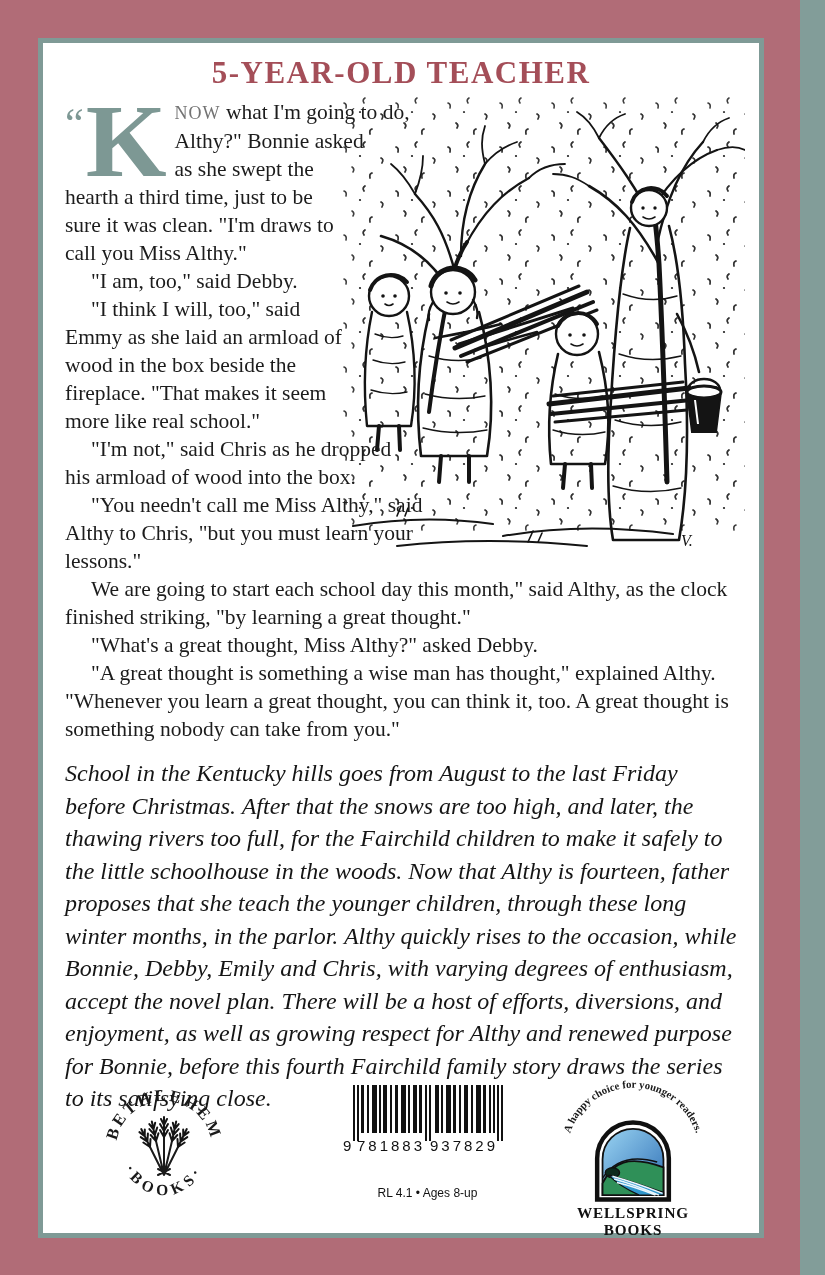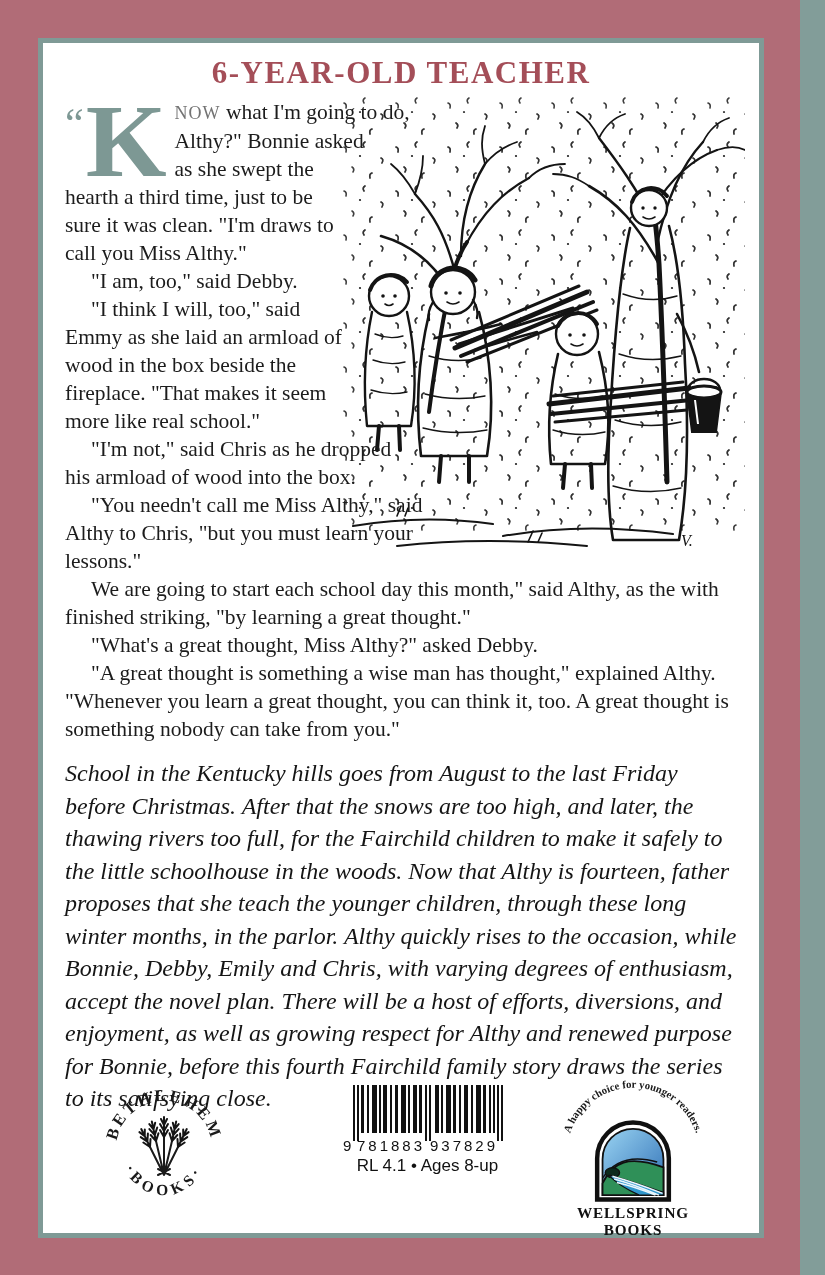--- a/index.html
+++ b/index.html
@@ -33,35 +33,35 @@
   .dropcap{float:left;color:#7d9894;font-size:104px;line-height:80px;margin:3px 8px 0 0;font-weight:bold;}
   .smallcaps{color:#737373;font-size:18px;letter-spacing:1px;}
   p.blurb{
     margin:14px 0 0 0;font-style:italic;font-size:24px;line-height:32.5px;color:#151515;
   }
   .footer{position:absolute;left:0;bottom:0;width:716px;height:168px;}
   .beth{position:absolute;left:55px;top:14px;width:132px;height:132px;}
   .barcode-block{position:absolute;left:272px;top:18px;width:225px;text-align:center;}
   .barcode-block svg{display:block;margin:0 auto;}
   .bc-info{
-    font-family:"Liberation Sans",sans-serif;font-size:17px;line-height:21px;color:#111;
+    font-family:"Liberation Sans",sans-serif;font-size:12px;line-height:21px;color:#111;margin-top:28px;
   }
   .wells{position:absolute;left:505px;top:2px;width:170px;height:166px;}
   .ink{stroke:#141414;fill:none;stroke-linecap:round;stroke-linejoin:round;}
   .logo-ink{stroke:#1a1a1a;fill:none;stroke-linecap:round;}
 </style>
 </head>
 <body>
 
 <div>
   <div class="spine-band"></div>
 
   <div class="panel">
 
-    <h1 class="title">6-YEAR-OLD TEACHER</h1>
+    <h1 class="title">5-YEAR-OLD TEACHER</h1>
 
     <div class="content">
 
       <div class="illu">
         <svg viewBox="0 0 408 468" xmlns="http://www.w3.org/2000/svg">
           <defs>
             <pattern id="snow" width="52" height="44" patternUnits="userSpaceOnUse">
               <path d="M7 9 q3 1 2 5" fill="none" stroke="#2a2a2a" stroke-width="1.6" stroke-linecap="round"></path>
               <path d="M28 4 q-3 2 -1 5" fill="none" stroke="#2a2a2a" stroke-width="1.6" stroke-linecap="round"></path>
               <path d="M44 20 q3 1 1 5" fill="none" stroke="#2a2a2a" stroke-width="1.6" stroke-linecap="round"></path>
@@ -164,21 +164,21 @@
 
           <text x="344" y="452" font-family="Liberation Serif, serif" font-style="italic" font-size="16" fill="#141414">V.</text>
         </svg>
       </div>
 
       <p class="para first"><span class="lead-quote">“</span><span class="dropcap">K</span><span class="smallcaps">NOW</span><span> what I'm going to do, Althy?" Bonnie asked as she swept the hearth a third time, just to be sure it was clean. "I'm draws to call you Miss Althy."</span></p>
       <p class="para">"I am, too," said Debby.</p>
       <p class="para">"I think I will, too," said Emmy as she laid an armload of wood in the box beside the fireplace. "That makes it seem more like real school."</p>
       <p class="para">"I'm not," said Chris as he dropped his armload of wood into the box.</p>
       <p class="para">"You needn't call me Miss Althy," said Althy to Chris, "but you must learn your lessons."</p>
-      <p class="para">We are going to start each school day this month," said Althy, as the with finished striking, "by learning a great thought."</p>
+      <p class="para">We are going to start each school day this month," said Althy, as the clock finished striking, "by learning a great thought."</p>
       <p class="para">"What's a great thought, Miss Althy?" asked Debby.</p>
       <p class="para">"A great thought is something a wise man has thought," explained Althy. "Whenever you learn a great thought, you can think it, too. A great thought is something nobody can take from you."</p>
 
       <p class="blurb">School in the Kentucky hills goes from August to the last Friday before Christmas. After that the snows are too high, and later, the thawing rivers too full, for the Fairchild children to make it safely to the little schoolhouse in the woods. Now that Althy is fourteen, father proposes that she teach the younger children, through these long winter months, in the parlor. Althy quickly rises to the occasion, while Bonnie, Debby, Emily and Chris, with varying degrees of enthusiasm, accept the novel plan. There will be a host of efforts, diversions, and enjoyment, as well as growing respect for Althy and renewed purpose for Bonnie, before this fourth Fairchild family story draws the series to its satifsying close.</p>
     </div>
 
     <div class="footer">
 
       <div class="beth">
         <svg viewBox="0 0 132 132" xmlns="http://www.w3.org/2000/svg">

